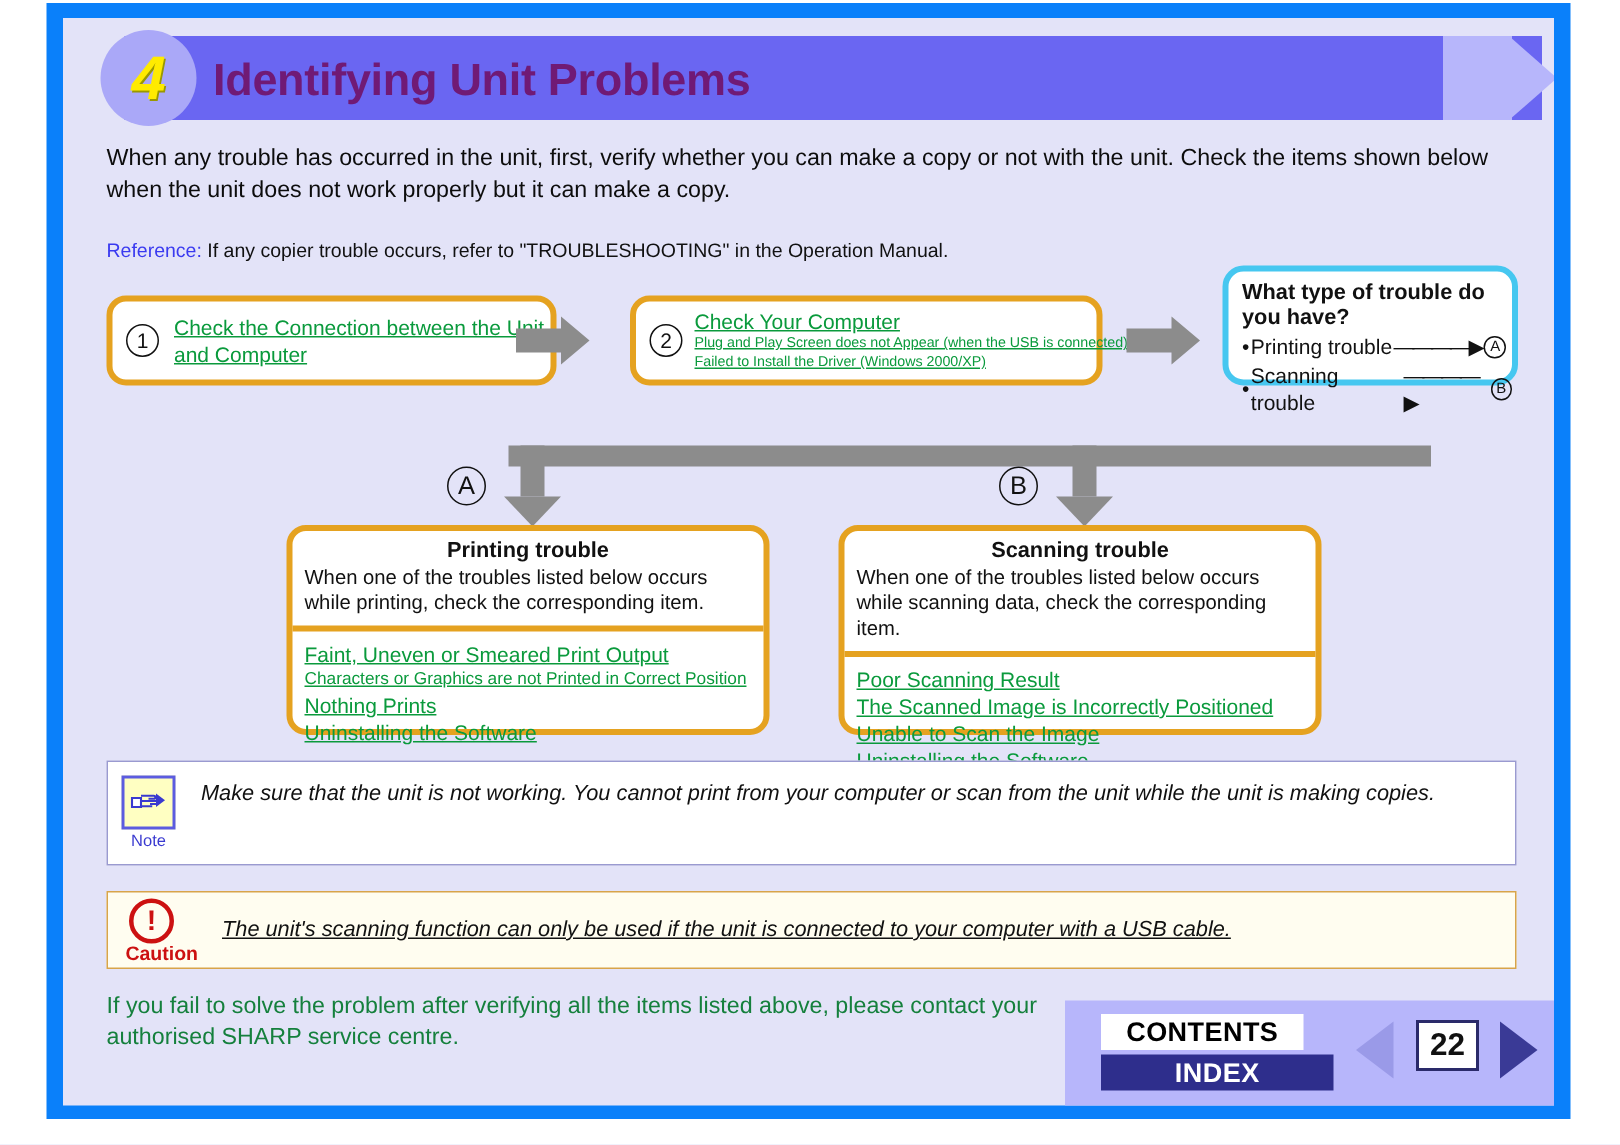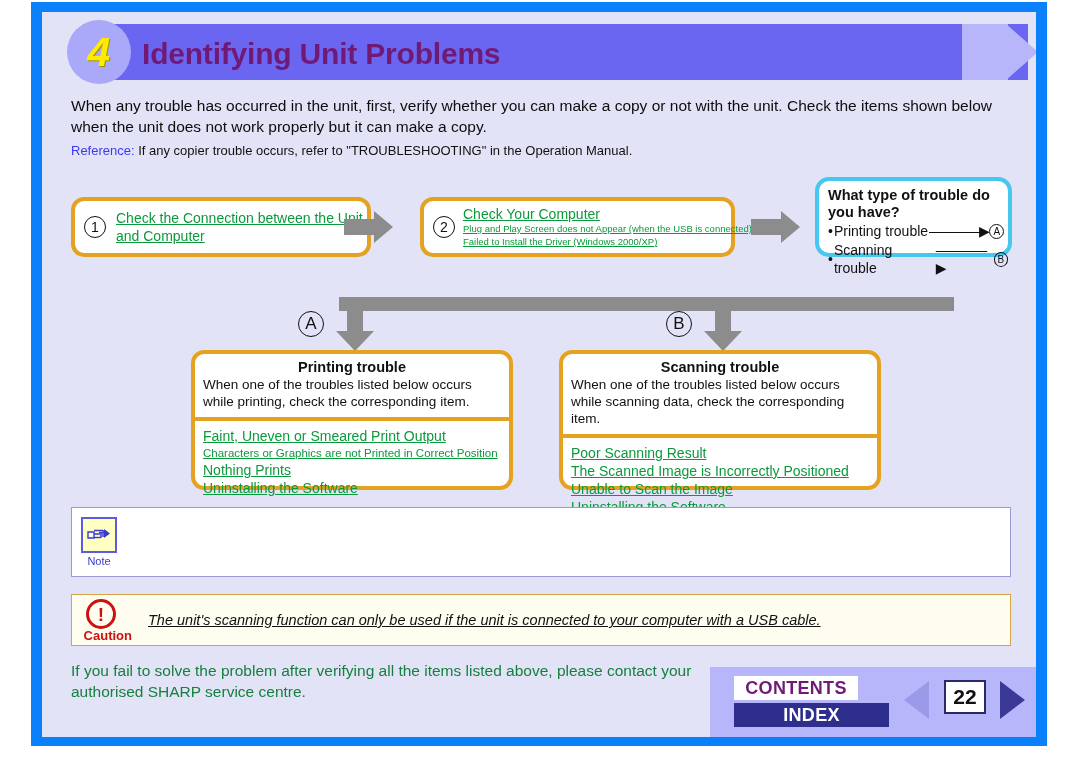--- a/index.html
+++ b/index.html
@@ -85,21 +85,21 @@
     position:absolute;
     left:29px; top:83px;
     width:940px;
   }
   #intro p.main {
     font-size:15.5px;
     color:#0d0d0d;
     line-height:21px;
   }
   #intro p.ref {
-    margin-top:5px;
+    margin-top:21px;
     font-size:13px;
     color:#111;
     line-height:17px;
   }
   #intro p.ref .reflabel { color:#3a3af0; }
 
   
   .obox {
     position:absolute;
     background:#ffffff;
@@ -276,24 +276,24 @@
     font-size:15.5px; color:#15803d; line-height:21px;
   }
   #footerband {
     position:absolute;
     left:668px; top:655px;
     width:326px; height:71px;
     background:#b7b6fb;
   }
   #btn-contents {
     position:absolute; left:24px; top:9px;
-    width:124px; height:24px;
-    background:#ffffff;
-    display:flex; align-items:center; justify-content:center;
-    font-size:18px; font-weight:bold; color:#701a75;
+    width:135px; height:24px;
+    background:#ffffff;
+    display:flex; align-items:center; justify-content:center;
+    font-size:18px; font-weight:bold; color:#000000;
     letter-spacing:0.3px;
   }
   #btn-index {
     position:absolute; left:24px; top:36px;
     width:155px; height:24px;
     background:#2e2e8c;
     display:flex; align-items:center; justify-content:center;
     font-size:18px; font-weight:bold; color:#ffffff;
     letter-spacing:0.3px;
   }
@@ -422,20 +422,21 @@
       <div class="ico">
         <svg width="26" height="20" viewBox="0 0 26 20" aria-hidden="true">
           <path d="M2 7 h6 v6 H2 z" fill="#ffffff" stroke="#3a3ad0" stroke-width="1.4"></path>
           <path d="M8 5.5 h8.5 c1.5 0 1.5 2 0 2 h-3.5" fill="none" stroke="#3a3ad0" stroke-width="1.4"></path>
           <path d="M8 9 h10 c1.5 0 1.5 2 0 2 h-4" fill="none" stroke="#3a3ad0" stroke-width="1.4"></path>
           <path d="M8 12.5 h7.5" fill="none" stroke="#3a3ad0" stroke-width="1.4"></path>
           <path d="M18 4 l6 4.5 l-6 4.5 z" fill="#3a3ad0"></path>
         </svg>
       </div>
       <div class="icolbl">Note</div>
+      <div class="txt">Make sure that the unit is not working. You cannot print from your computer or scan from the unit while the unit is making copies.</div>
     </div>
 
     <div id="cautionbox">
       <div class="ico">!</div>
       <div class="icolbl">Caution</div>
       <div class="txt">The unit's scanning function can only be used if the unit is connected to your computer with a USB cable.</div>
     </div>
 
     <div id="footertext">If you fail to solve the problem after verifying all the items listed above, please contact your authorised SHARP service centre.</div>
 

